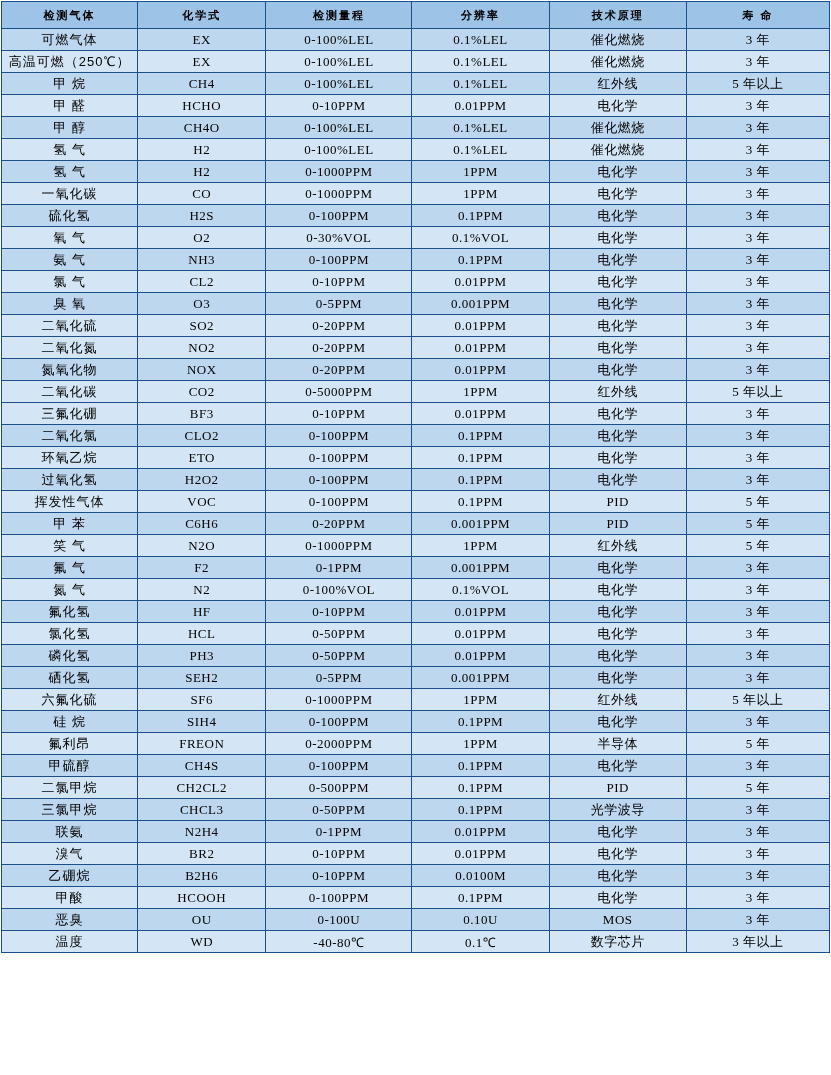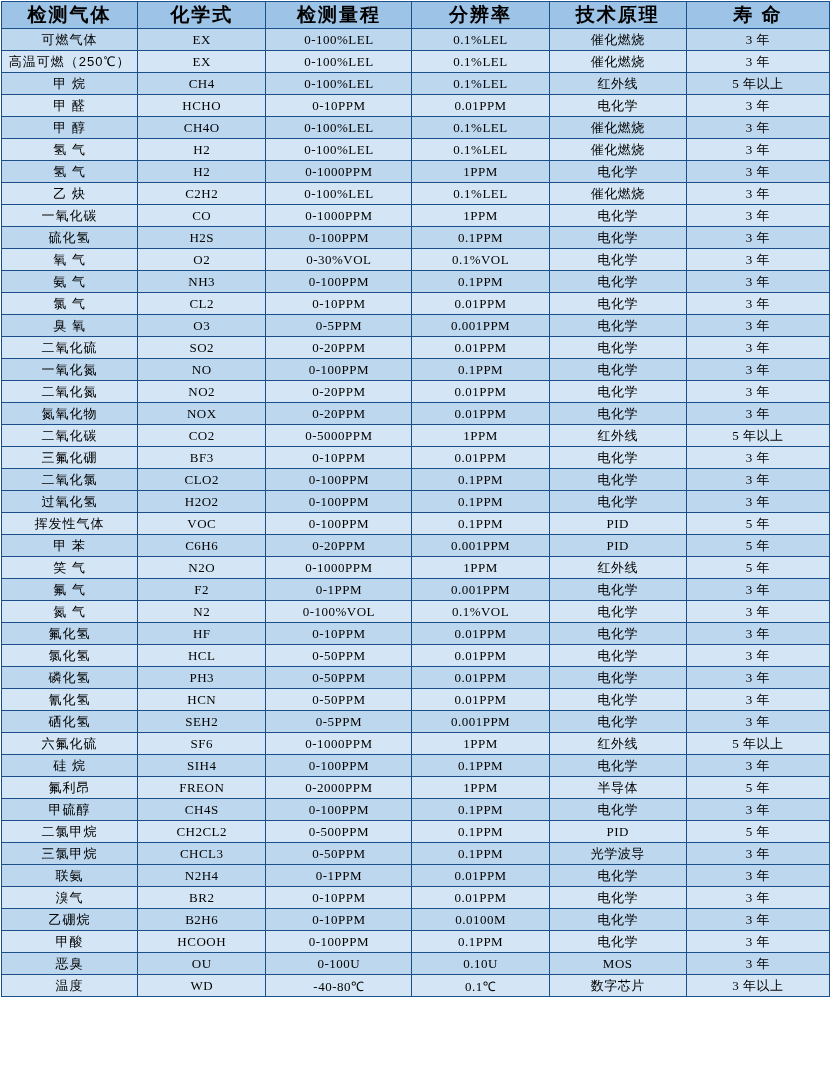--- a/index.html
+++ b/index.html
@@ -29,21 +29,21 @@
     text-align: center;
     vertical-align: middle;
     color: #000000;
     padding: 0;
     overflow: hidden;
     white-space: nowrap;
   }
   #gas-table thead th {
     height: 26px;
     background: #9dc3e6;
-    font-size: 19px;
+    font-size: 11px;
     font-weight: bold;
     letter-spacing: 2px;
     text-align: center;
   }
   #gas-table tbody td {
     height: 21px;
     font-size: 13px;
     background: #bdd7ee;
   }
   #gas-table tbody tr.alt td {
@@ -132,28 +132,20 @@
       </tr>
       <tr>
         <td class="gas">氢 气</td>
         <td class="mono">H2</td>
         <td class="mono">0-1000PPM</td>
         <td class="mono">1PPM</td>
         <td class="mono">电化学</td>
         <td class="mono">3 年</td>
       </tr>
       <tr class="alt">
-        <td class="gas">乙 炔</td>
-        <td class="mono">C2H2</td>
-        <td class="mono">0-100%LEL</td>
-        <td class="mono">0.1%LEL</td>
-        <td class="mono">催化燃烧</td>
-        <td class="mono">3 年</td>
-      </tr>
-      <tr class="alt">
         <td class="gas">一氧化碳</td>
         <td class="mono">CO</td>
         <td class="mono">0-1000PPM</td>
         <td class="mono">1PPM</td>
         <td class="mono">电化学</td>
         <td class="mono">3 年</td>
       </tr>
       <tr>
         <td class="gas">硫化氢</td>
         <td class="mono">H2S</td>
@@ -195,28 +187,20 @@
         <td class="mono">3 年</td>
       </tr>
       <tr class="alt">
         <td class="gas">二氧化硫</td>
         <td class="mono">SO2</td>
         <td class="mono">0-20PPM</td>
         <td class="mono">0.01PPM</td>
         <td class="mono">电化学</td>
         <td class="mono">3 年</td>
       </tr>
-      <tr>
-        <td class="gas">一氧化氮</td>
-        <td class="mono">NO</td>
-        <td class="mono">0-100PPM</td>
-        <td class="mono">0.1PPM</td>
-        <td class="mono">电化学</td>
-        <td class="mono">3 年</td>
-      </tr>
       <tr class="alt">
         <td class="gas">二氧化氮</td>
         <td class="mono">NO2</td>
         <td class="mono">0-20PPM</td>
         <td class="mono">0.01PPM</td>
         <td class="mono">电化学</td>
         <td class="mono">3 年</td>
       </tr>
       <tr>
         <td class="gas">氮氧化物</td>
@@ -238,20 +222,28 @@
         <td class="gas">三氟化硼</td>
         <td class="mono">BF3</td>
         <td class="mono">0-10PPM</td>
         <td class="mono">0.01PPM</td>
         <td class="mono">电化学</td>
         <td class="mono">3 年</td>
       </tr>
       <tr>
         <td class="gas">二氧化氯</td>
         <td class="mono">CLO2</td>
+        <td class="mono">0-100PPM</td>
+        <td class="mono">0.1PPM</td>
+        <td class="mono">电化学</td>
+        <td class="mono">3 年</td>
+      </tr>
+      <tr class="alt">
+        <td class="gas">环氧乙烷</td>
+        <td class="mono">ETO</td>
         <td class="mono">0-100PPM</td>
         <td class="mono">0.1PPM</td>
         <td class="mono">电化学</td>
         <td class="mono">3 年</td>
       </tr>
       <tr>
         <td class="gas">过氧化氢</td>
         <td class="mono">H2O2</td>
         <td class="mono">0-100PPM</td>
         <td class="mono">0.1PPM</td>
@@ -315,28 +307,20 @@
         <td class="mono">3 年</td>
       </tr>
       <tr>
         <td class="gas">磷化氢</td>
         <td class="mono">PH3</td>
         <td class="mono">0-50PPM</td>
         <td class="mono">0.01PPM</td>
         <td class="mono">电化学</td>
         <td class="mono">3 年</td>
       </tr>
-      <tr class="alt">
-        <td class="gas">氰化氢</td>
-        <td class="mono">HCN</td>
-        <td class="mono">0-50PPM</td>
-        <td class="mono">0.01PPM</td>
-        <td class="mono">电化学</td>
-        <td class="mono">3 年</td>
-      </tr>
       <tr>
         <td class="gas">硒化氢</td>
         <td class="mono">SEH2</td>
         <td class="mono">0-5PPM</td>
         <td class="mono">0.001PPM</td>
         <td class="mono">电化学</td>
         <td class="mono">3 年</td>
       </tr>
       <tr class="alt">
         <td class="gas">六氟化硫</td>

